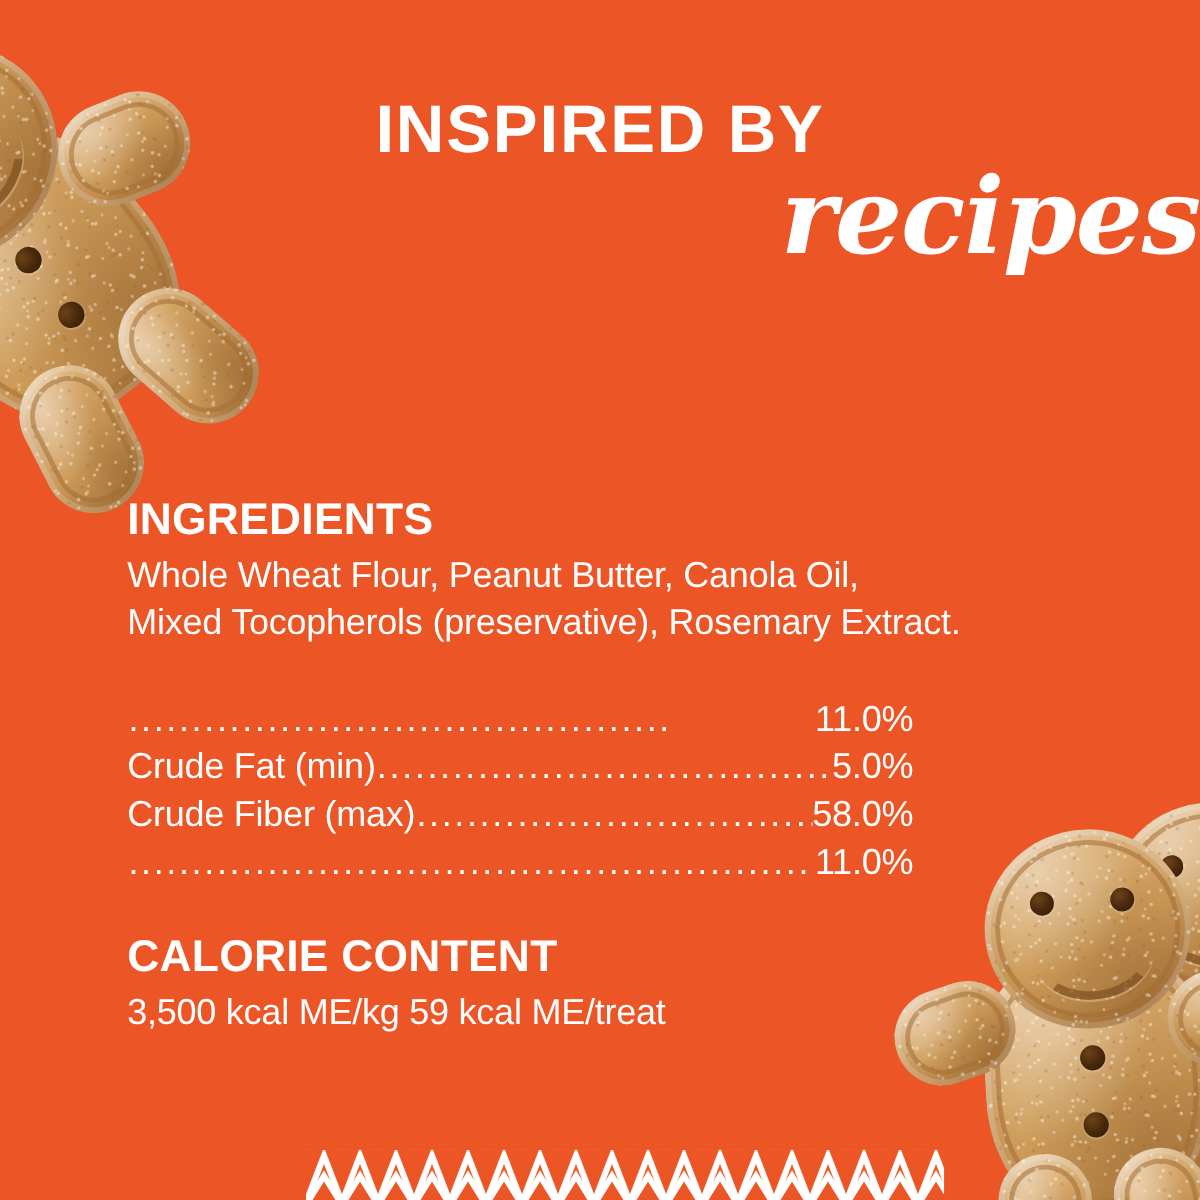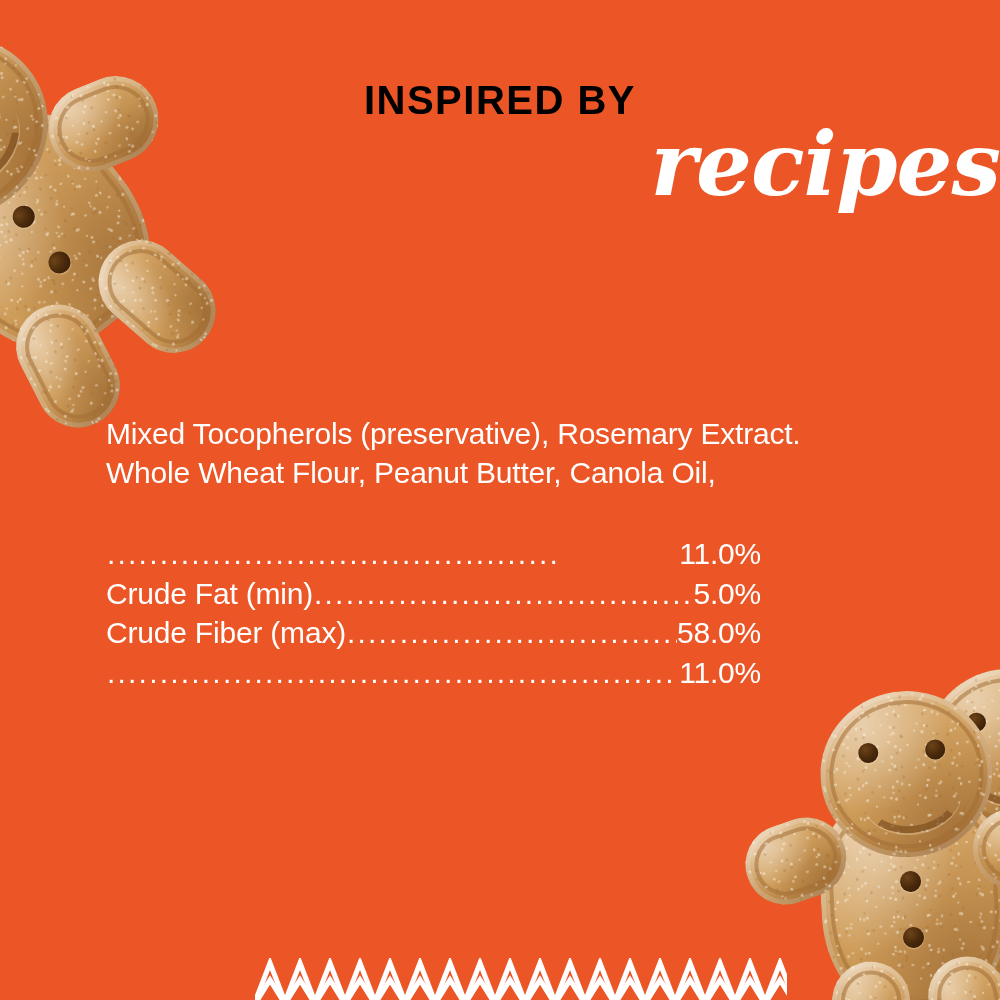--- a/index.html
+++ b/index.html
@@ -90,23 +90,23 @@
 
   
   .hero {
     position: absolute;
     left: 0; right: 0;
     text-align: center;
   }
   .hero-line1 {
     font-family: "Liberation Sans", sans-serif;
     font-weight: bold;
-    font-size: 40px;
+    font-size: 56px;
     letter-spacing: 1.5px;
-    color: #000000;
+    color: #ffffff;
     line-height: 1;
     white-space: nowrap;
   }
   .hero-script {
     font-family: "DejaVu Serif", serif;
     font-style: italic;
     font-weight: bold;
     color: #FFFFFF;
     line-height: .96;
     white-space: nowrap;
@@ -263,22 +263,23 @@
   </div>
 
   <div class="hero" style="top:80px;">
     <div class="hero-line1">INSPIRED BY</div>
     <div class="hero-script hero-script-2">recipes</div>
   </div>
 
   <div class="panel">
 
     <div class="ingredients-block">
+      <div class="sec-head">INGREDIENTS</div>
+      <div class="body-text">Whole Wheat Flour, Peanut Butter, Canola Oil,</div>
       <div class="body-text">Mixed Tocopherols (preservative), Rosemary Extract.</div>
-      <div class="body-text">Whole Wheat Flour, Peanut Butter, Canola Oil,</div>
     </div>
 
     <div class="ga-block">
       <div class="ga-rows">
 
         <div class="ga-row">
           <span class="ga-dots">...........................................</span>
           <span class="ga-value">11.0%</span>
         </div>
 
@@ -295,20 +296,24 @@
         </div>
 
         <div class="ga-row">
           <span class="ga-dots">......................................................</span>
           <span class="ga-value">11.0%</span>
         </div>
 
       </div>
     </div>
 
+    <div class="calorie-block">
+      <div class="sec-head">CALORIE CONTENT</div>
+      <div class="body-text calorie-line">3,500 kcal ME/kg 59 kcal ME/treat</div>
+    </div>
 
   </div>
 
   <div class="chevron-band">
     <svg width="532" height="42" viewBox="0 0 532 42" xmlns="http://www.w3.org/2000/svg">
       <defs>
         <pattern id="chev" x="0" y="0" width="30" height="42" patternUnits="userSpaceOnUse">
           <path d="M0 44 L15 5 L30 44" fill="none" stroke="#FFFFFF" stroke-width="5"></path>
           <path d="M0 46 L15 22 L30 46" fill="none" stroke="#FFFFFF" stroke-width="5"></path>
         </pattern>

